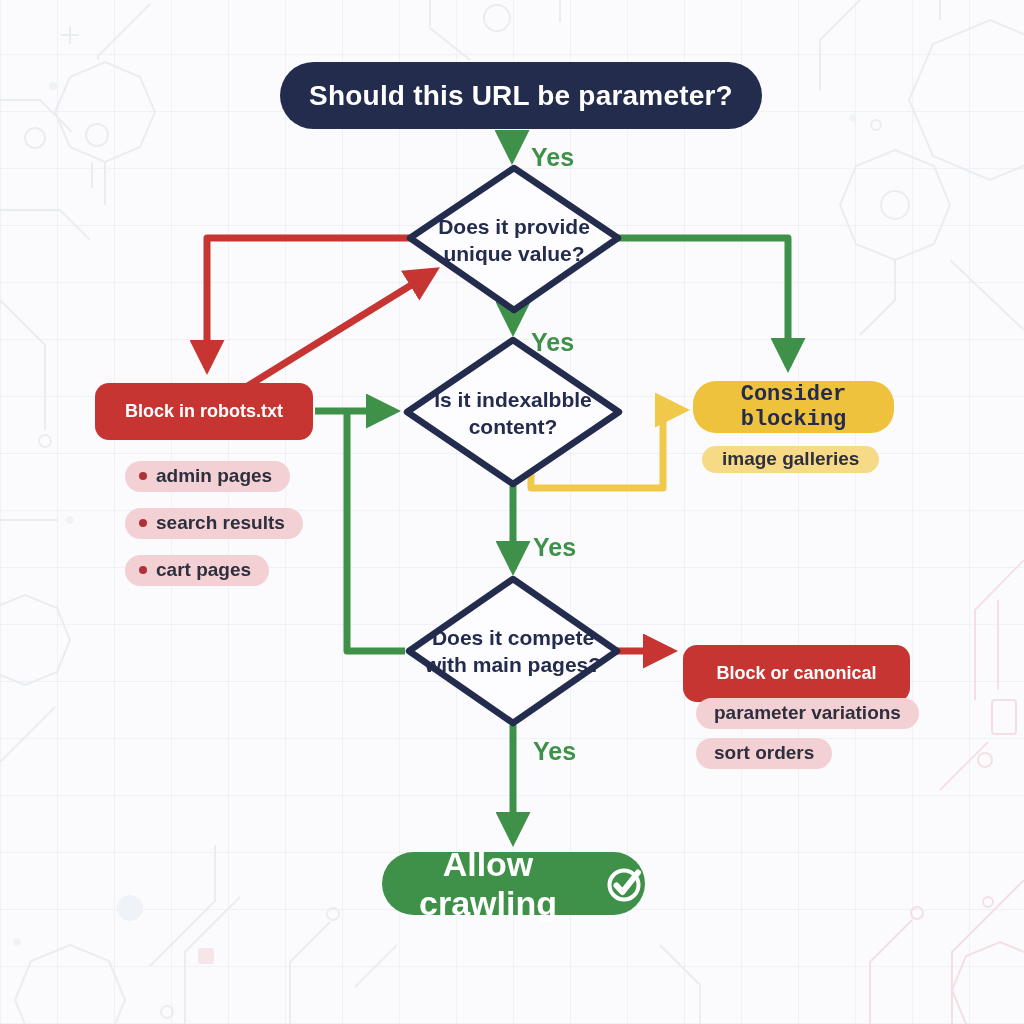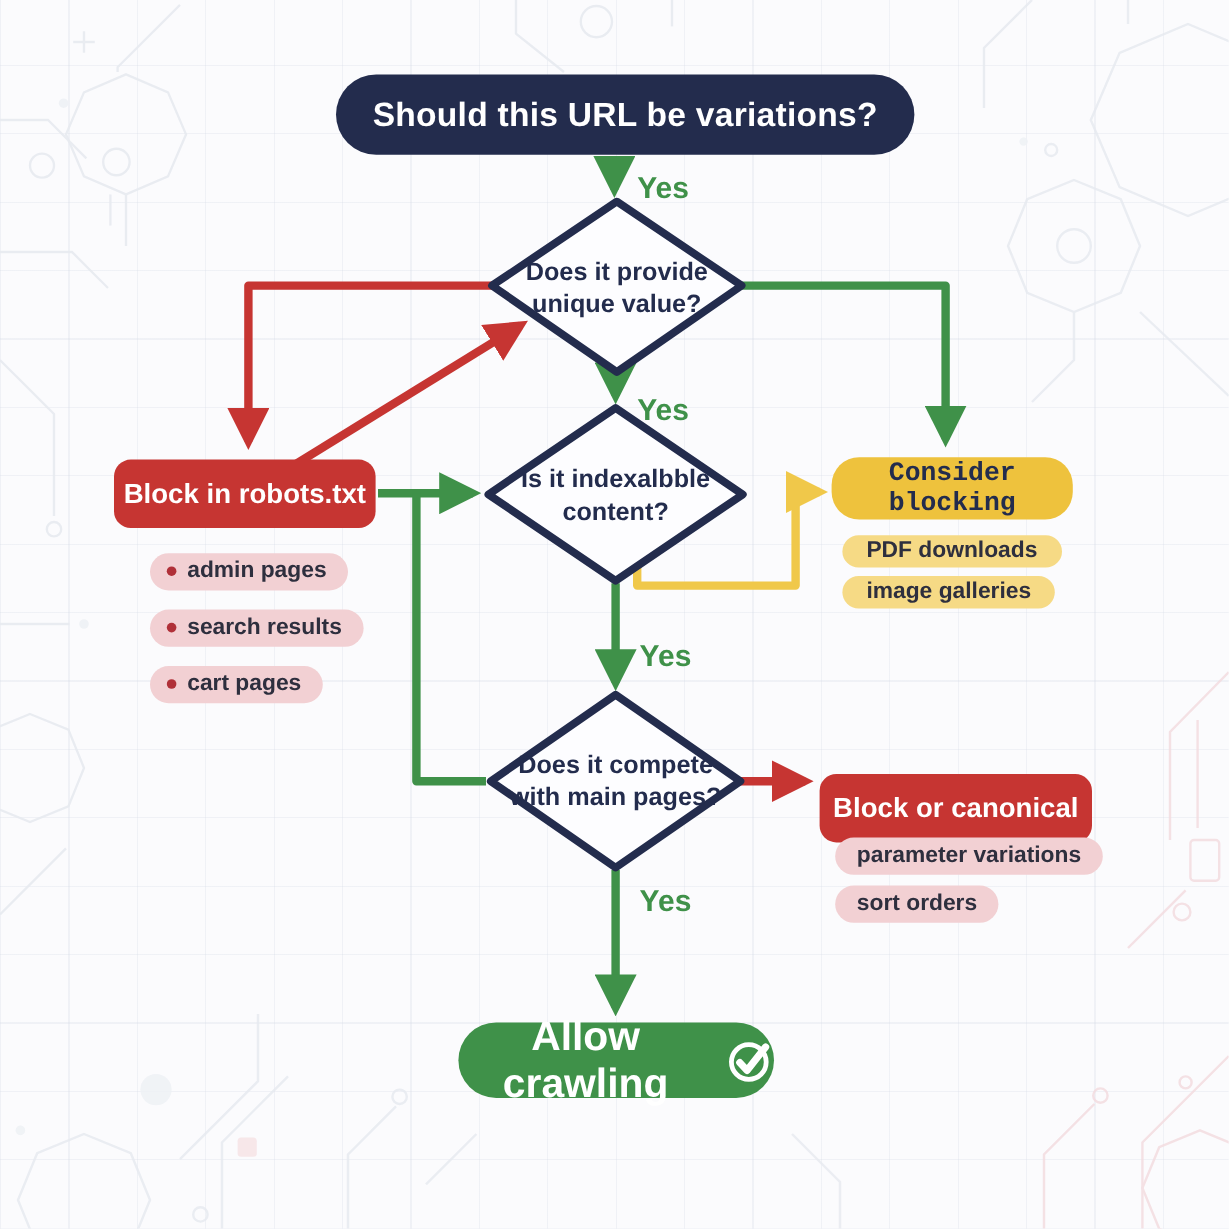--- a/index.html
+++ b/index.html
@@ -20,21 +20,21 @@
     background:
       repeating-linear-gradient(0deg, rgba(210,216,228,.28) 0 1px, transparent 1px 57px),
       repeating-linear-gradient(90deg, rgba(210,216,228,.28) 0 1px, transparent 1px 57px);
   }
   svg.bg{position:absolute;inset:0;z-index:1;}
   svg.connectors{position:absolute;inset:0;z-index:2;}
   .node,.dtext,.yes,.pill-list{position:absolute;z-index:3;}
 
   .node{display:flex;align-items:center;justify-content:center;text-align:center;color:#fff;font-weight:700;}
   .start{left:280px;top:62px;width:482px;height:67px;border-radius:34px;background:var(--navy);font-size:28px;letter-spacing:.2px;}
-  .box-red{background:var(--red);border-radius:14px;font-size:23px;align-items:center;}
+  .box-red{background:var(--red);border-radius:14px;font-size:18px;align-items:center;}
   .robots{left:95px;top:383px;width:218px;height:57px;}
   .canonical{left:683px;top:625px;width:227px;height:57px;margin-top:20px;}
   .consider{left:693px;top:381px;width:201px;height:52px;border-radius:23px;background:var(--yellow);color:var(--navy);font-size:22px;font-weight:700;font-family:Liberation Mono, monospace;}
   .allow{left:382px;top:852px;width:263px;height:63px;border-radius:32px;background:var(--green);font-size:34px;gap:11px;}
 
   .dtext{color:var(--navy);font-weight:700;font-size:21px;line-height:27px;text-align:center;}
   .d1{left:414px;top:213px;width:200px;}
   .d2{left:413px;top:386px;width:200px;}
   .d3{left:408px;top:624px;width:210px;}
 
@@ -156,21 +156,21 @@
     <path class="edge e-green" d="M513,486 L513,569" marker-end="url(#ag)"></path>
     <path class="edge e-red" d="M617,651 L671,651" marker-end="url(#ar)"></path>
     <path class="edge e-green" d="M513,725 L513,840" marker-end="url(#ag)"></path>
 
     <polygon class="diamond" points="514,168 618,238 514,310 410,238"></polygon>
     <polygon class="diamond" points="513,340 619,412 513,484 407,412"></polygon>
     <polygon class="diamond" points="513,579 617,651 513,723 409,651"></polygon>
   </svg>
 
   <div class="node start">
-    <span>Should this URL be variations?</span>
+    <span>Should this URL be parameter?</span>
   </div>
 
   <div class="yes y1">Yes</div>
   <div class="yes y2">Yes</div>
   <div class="yes y3">Yes</div>
   <div class="yes y4">Yes</div>
 
   <div class="dtext d2">Is it indexalbble content?</div>
   <div class="dtext d1">Does it provide unique value?</div>
   <div class="dtext d3">Does it compete with main pages?</div>
@@ -190,23 +190,20 @@
     <div class="pill pink">
       <span class="dot"></span>
       <span>cart pages</span>
     </div>
   </div>
 
   <div class="node consider">
     <span>Consider blocking</span>
   </div>
   <div class="pill-list consider-list">
-    <div class="pill lightyellow">
-      <span>PDF downloads</span>
-    </div>
     <div class="pill lightyellow">
       <span>image galleries</span>
     </div>
   </div>
 
   <div class="node box-red canonical">
     <span>Block or canonical</span>
   </div>
   <div class="pill-list canonical-list">
     <div class="pill pink" style="padding-left:18px;">

